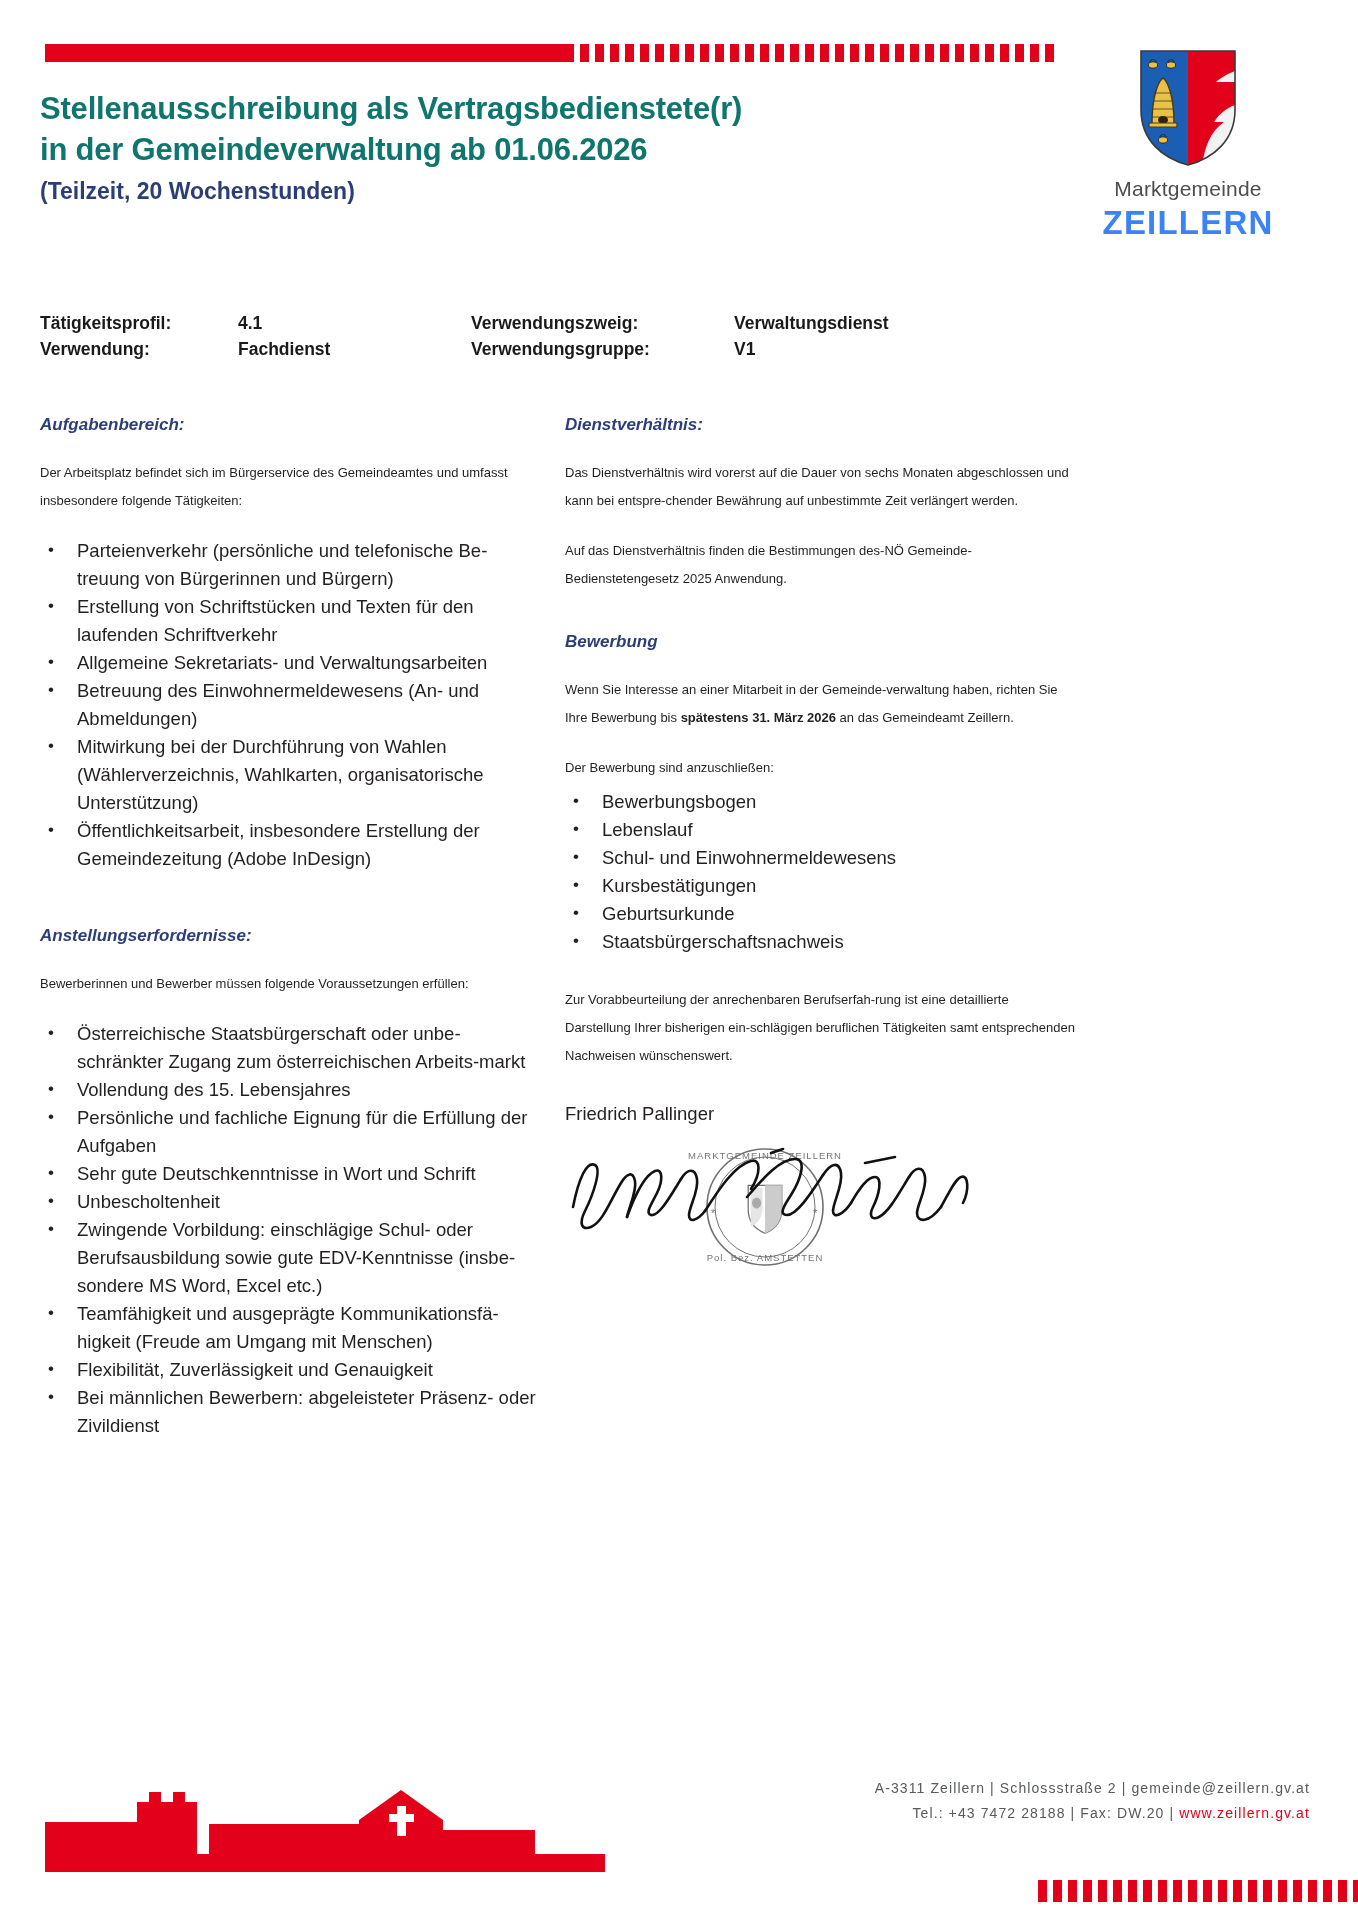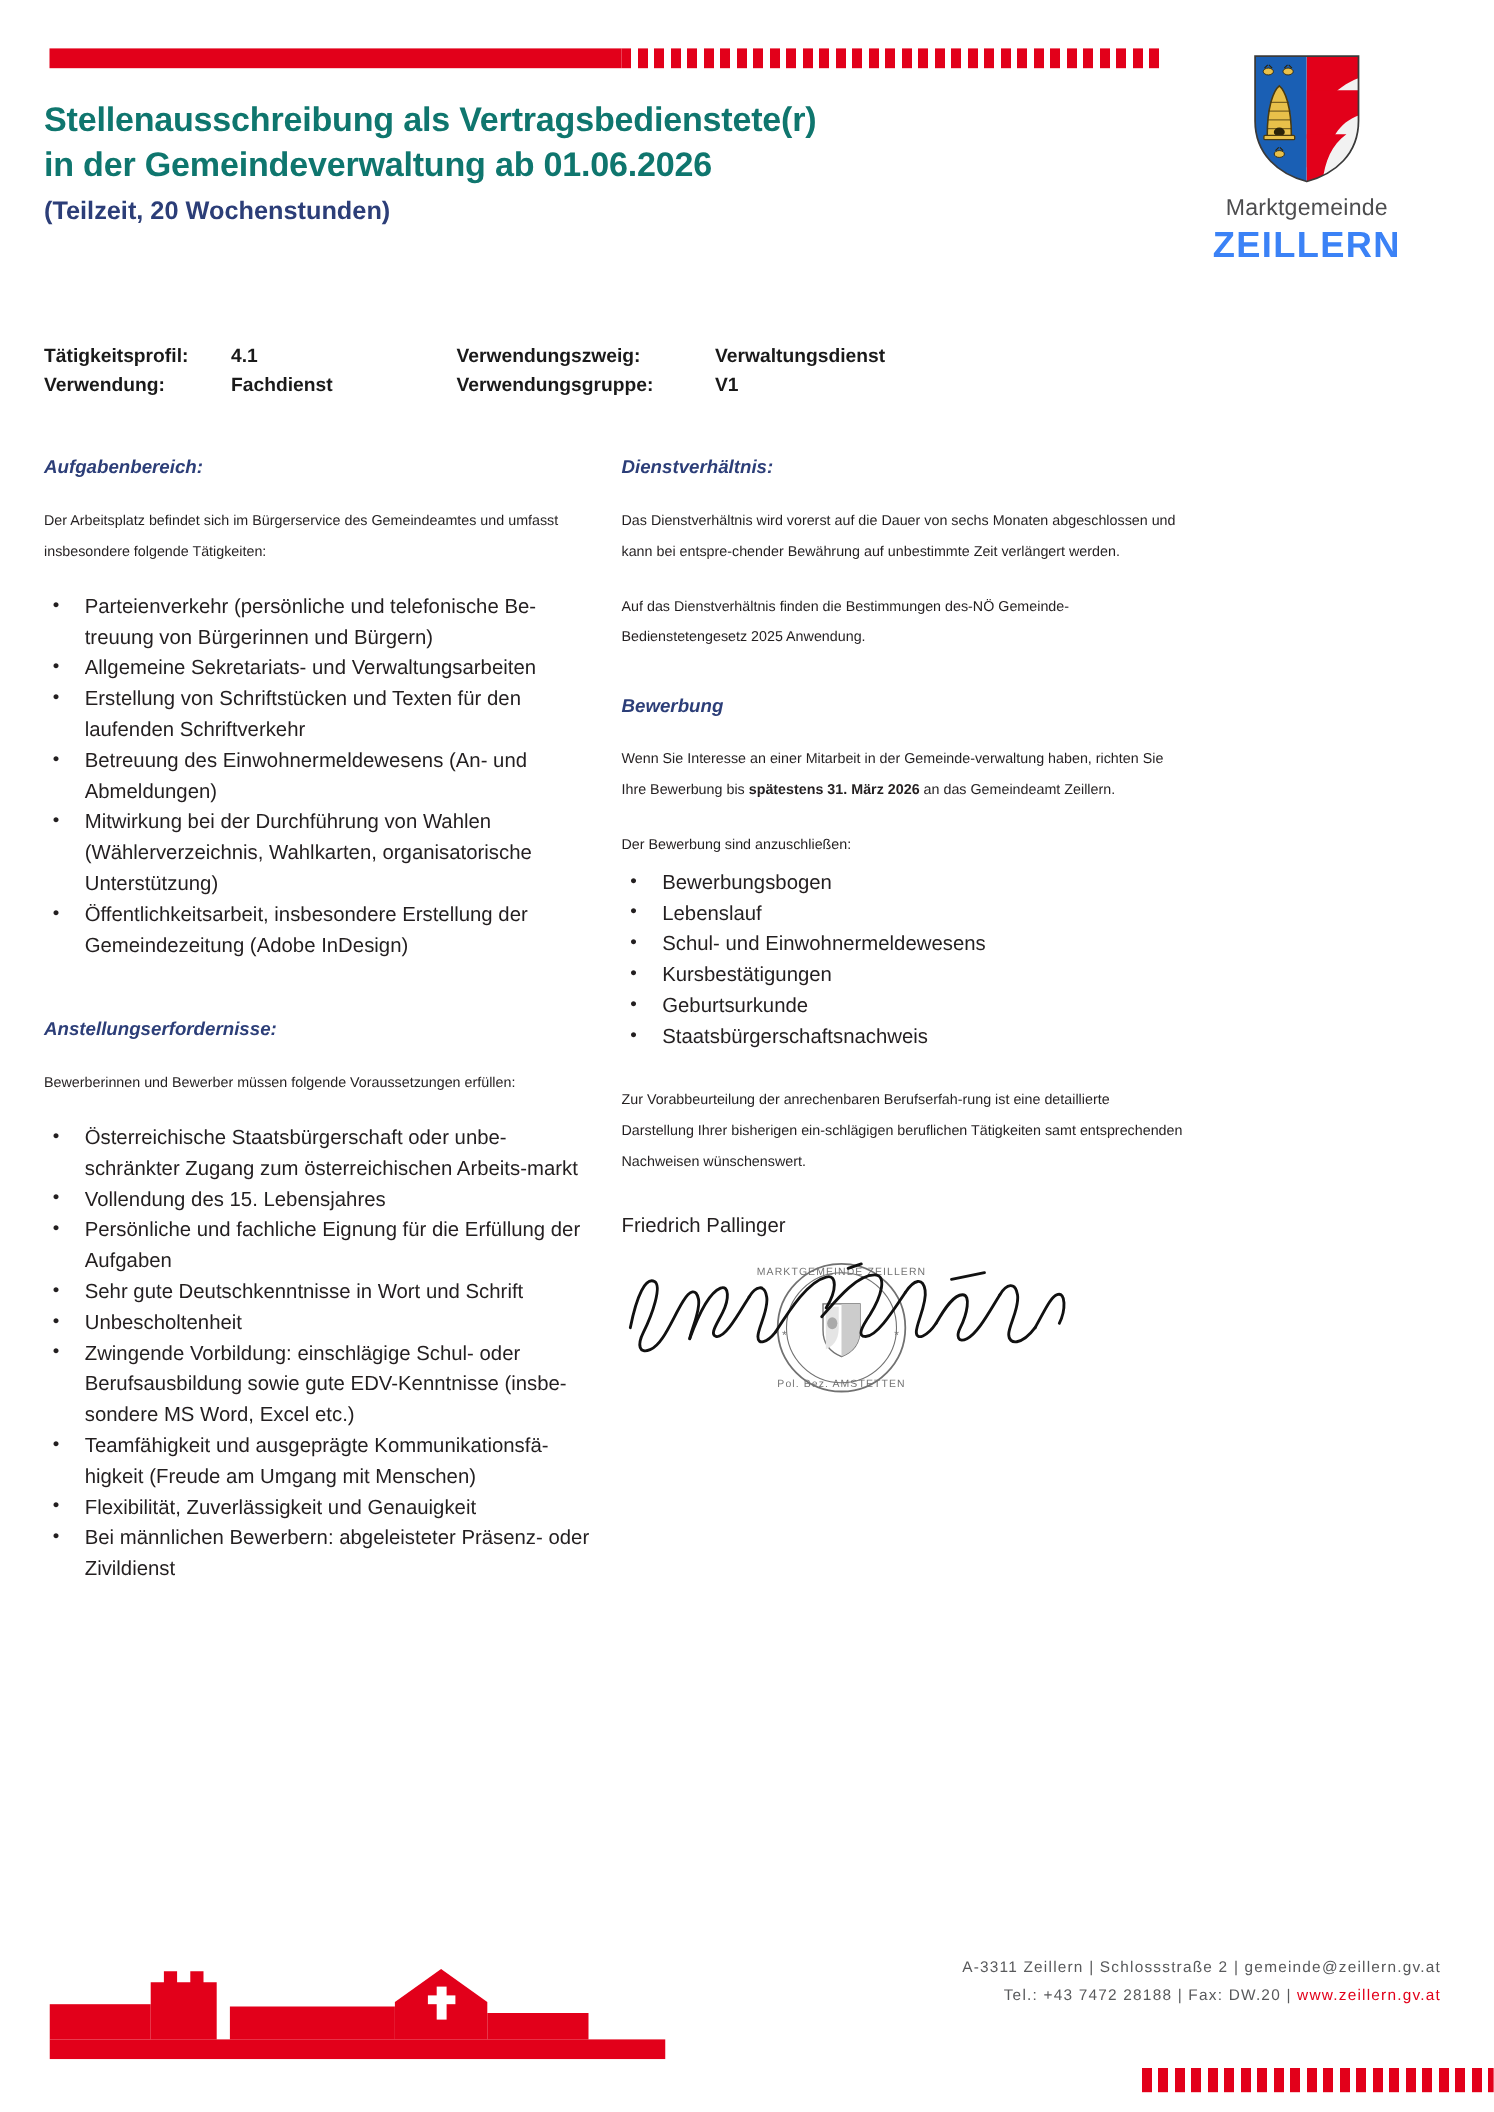--- a/index.html
+++ b/index.html
@@ -34,21 +34,21 @@
 
   
   .logo { position:absolute; left:1063px; top:48px; width:250px; text-align:center; }
   .shield-wrap { width:100px; height:120px; margin:0 auto; }
   .logo-mark { margin-top:6px; font-size:21px; color:#4d4d4f; line-height:30px; font-weight:400; letter-spacing:0.2px;}
   .logo-name { font-size:33px; font-weight:bold; color:#3b82f6; line-height:37px; letter-spacing:1.2px; }
 
   
   .meta { position:absolute; left:40px; top:310px; width:1020px;
           font-size:17.5px; font-weight:bold; color:#1a1a1a; line-height:26px; }
-  .meta-row { display:flex; }
+  .meta-row { display:flex;gap:28px; }
   .meta-c1 { width:170px; }
   .meta-c2 { width:205px; }
   .meta-c3 { width:235px; }
   .meta-c4 { width:auto; }
 
   
   .col-left  { position:absolute; left:40px;  top:410px; width:500px; }
   .col-right { position:absolute; left:565px; top:410px; width:510px; }
 
   h2.sec {
@@ -160,22 +160,22 @@
       <div class="meta-c4">V1</div>
     </div>
   </div>
 
   <div class="col-left">
 
     <h2 class="sec">Aufgabenbereich:</h2>
     <p class="body">Der Arbeitsplatz befindet sich im Bürgerservice des Gemeindeamtes und umfasst insbesondere folgende Tätigkeiten:</p>
     <ul class="bul">
       <li>Parteienverkehr (persönliche und telefonische Be-treuung von Bürgerinnen und Bürgern)</li>
+      <li>Erstellung von Schriftstücken und Texten für den laufenden Schriftverkehr</li>
       <li>Allgemeine Sekretariats- und Verwaltungsarbeiten</li>
-      <li>Erstellung von Schriftstücken und Texten für den laufenden Schriftverkehr</li>
       <li>Betreuung des Einwohnermeldewesens (An- und Abmeldungen)</li>
       <li>Mitwirkung bei der Durchführung von Wahlen (Wählerverzeichnis, Wahlkarten, organisatorische Unterstützung)</li>
       <li>Öffentlichkeitsarbeit, insbesondere Erstellung der Gemeindezeitung (Adobe InDesign)</li>
     </ul>
 
     <h2 class="sec gap">Anstellungserfordernisse:</h2>
     <p class="body">Bewerberinnen und Bewerber müssen folgende Voraussetzungen erfüllen:</p>
     <ul class="bul">
       <li>Österreichische Staatsbürgerschaft oder unbe-schränkter Zugang zum österreichischen Arbeits-markt</li>
       <li>Vollendung des 15. Lebensjahres</li>

